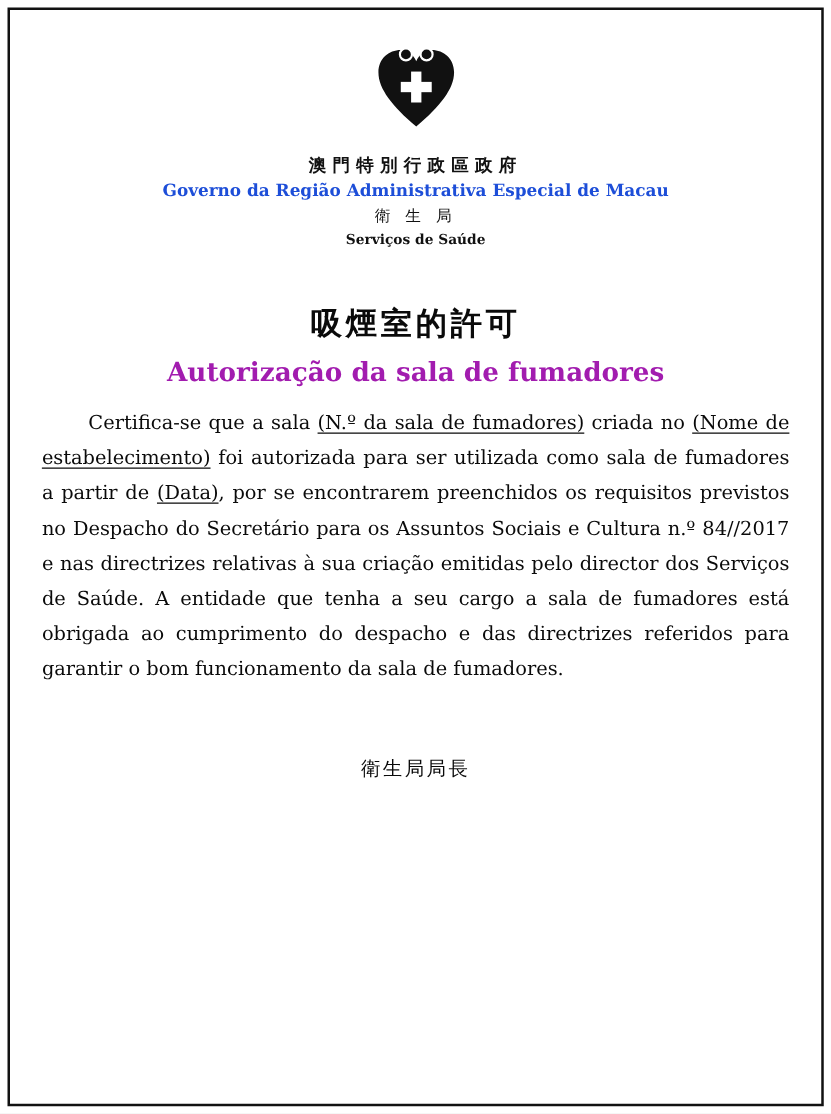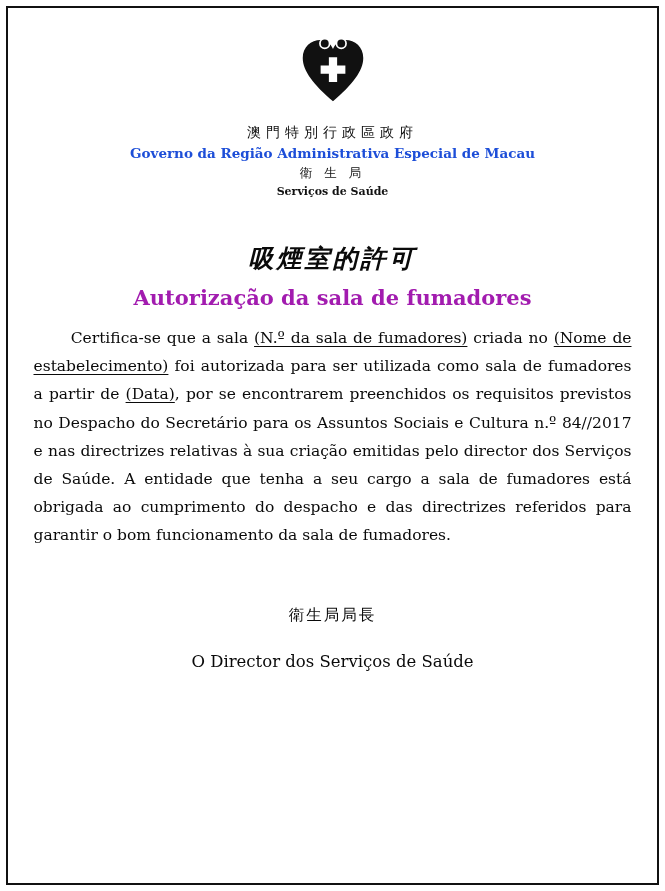--- a/index.html
+++ b/index.html
@@ -26,21 +26,21 @@
   }
   .center { text-align: center; }
 
   .logo-wrap {
     margin: 4px auto 10px auto;
     width: 70px;
     height: 66px;
   }
   .gov-zh {
     font-size: 14px;
-    font-weight: normal;
+    font-weight: bold;
     letter-spacing: 5px;
     color: #111;
     margin-top: 20px;
     font-family: "DejaVu Serif", serif;
   }
   .gov-pt {
     font-size: 13.5px;
     font-weight: bold;
     color: #1d4ed8;
     margin-top: 3px;
@@ -61,21 +61,20 @@
     margin-top: 3px;
     font-family: "DejaVu Serif", serif;
   }
 
   .title-zh {
     margin-top: 44px;
     font-size: 25px;
     font-weight: bold;
     letter-spacing: 3px;
     color: #0a0a0a;
-    font-style: italic;
   }
   .title-pt {
     margin-top: 10px;
     font-size: 21px;
     font-weight: bold;
     color: #a21caf;
     font-family: "DejaVu Serif", serif;
   }
 
   .body-block {
@@ -141,16 +140,15 @@
     <div class="title-zh center">吸煙室的許可</div>
     <div class="title-pt center">Autorização da sala de fumadores</div>
 
     <div class="body-block">
 
 
       <p class="para-pt"><span>Certifica-se que a sala </span><span class="u">(N.º da sala de fumadores)</span><span> criada no </span><span class="u">(Nome de estabelecimento)</span><span> foi autorizada para ser utilizada como sala de fumadores a partir de </span><span class="u">(Data)</span><span>, por se encontrarem preenchidos os requisitos previstos no Despacho do Secretário para os Assuntos Sociais e Cultura n.º 84//2017 e nas directrizes relativas à sua criação emitidas pelo director dos Serviços de Saúde. A entidade que tenha a seu cargo a sala de fumadores está obrigada ao cumprimento do despacho e das directrizes referidos para garantir o bom funcionamento da sala de fumadores.</span></p>
     </div>
 
     <div class="sign-zh center">衛生局局長</div>
-    <div class="sign-pt center">O Director dos Serviços de Saúde</div>
 
   </div>
 </div>
 
 </body></html>

